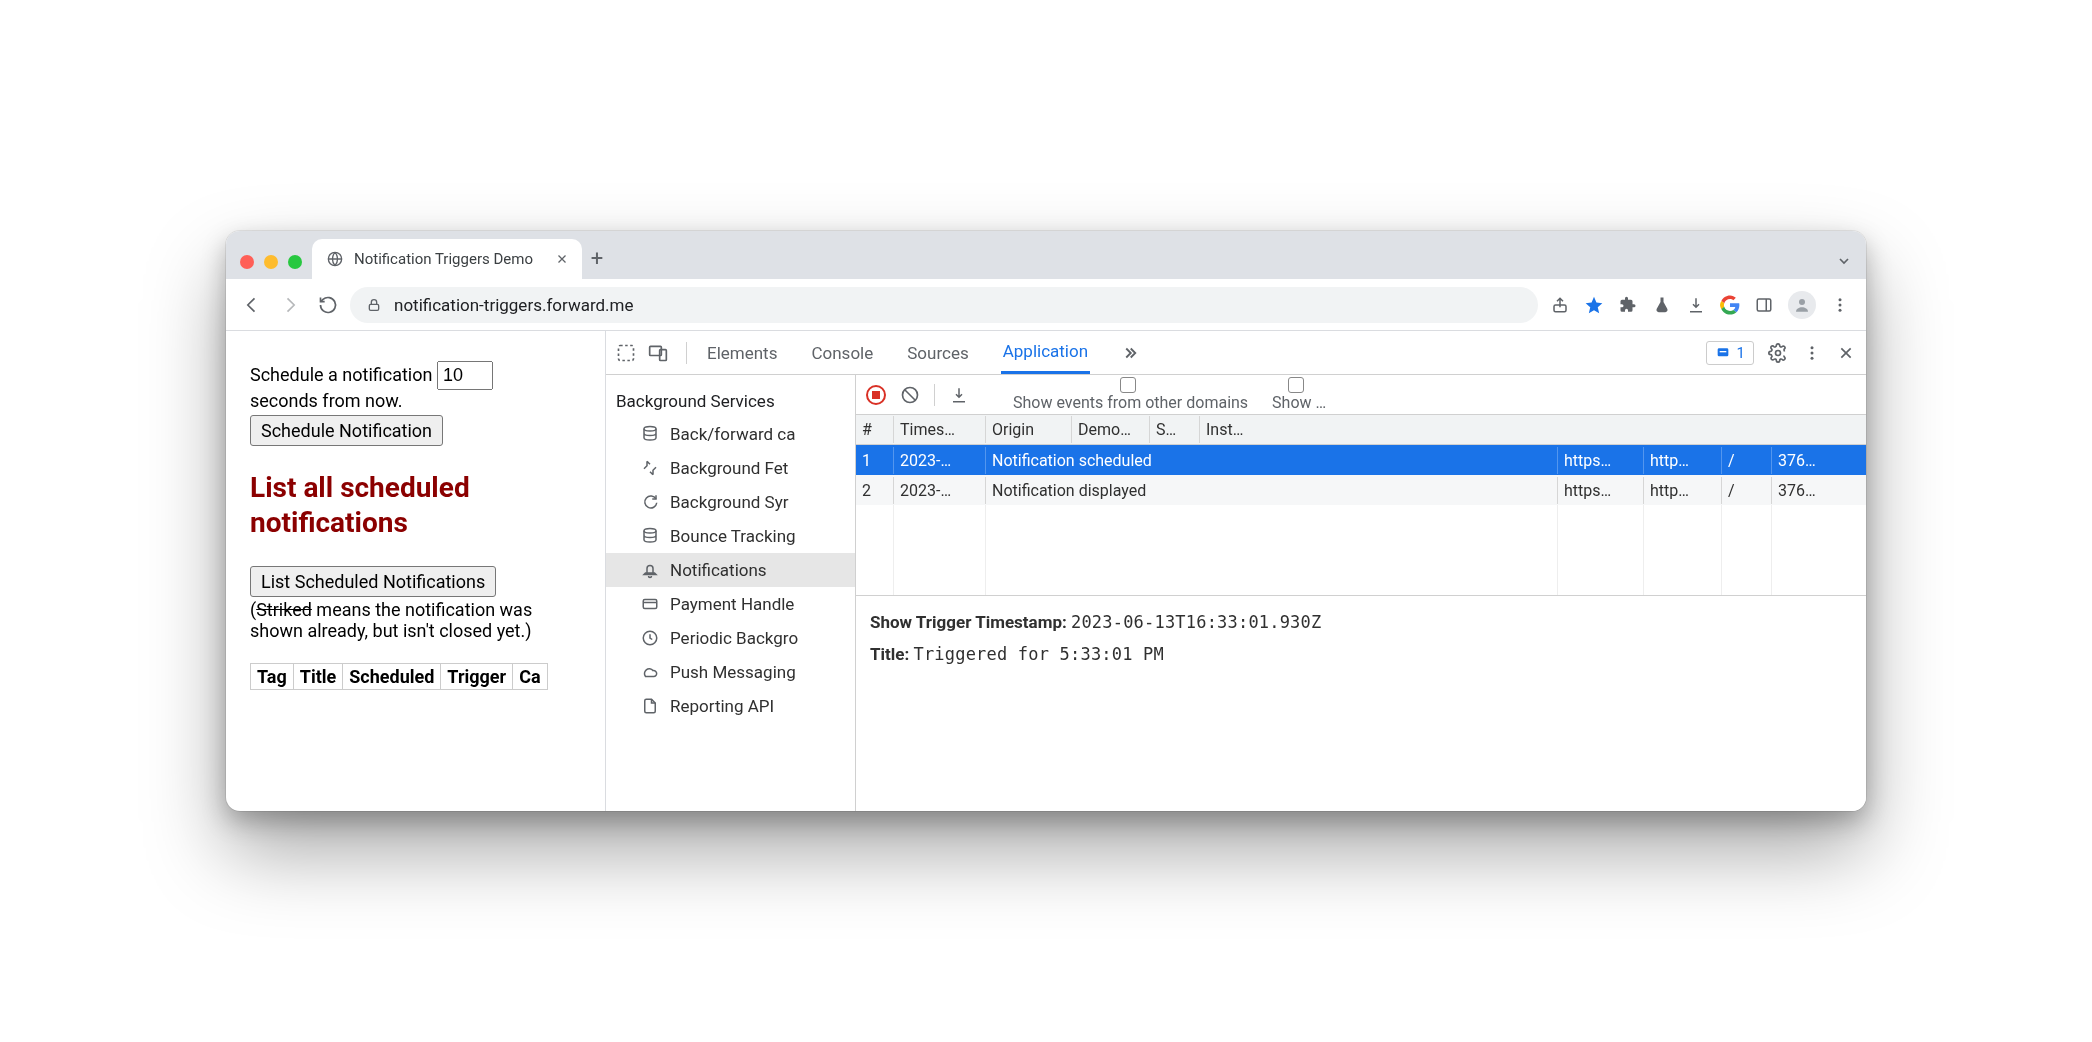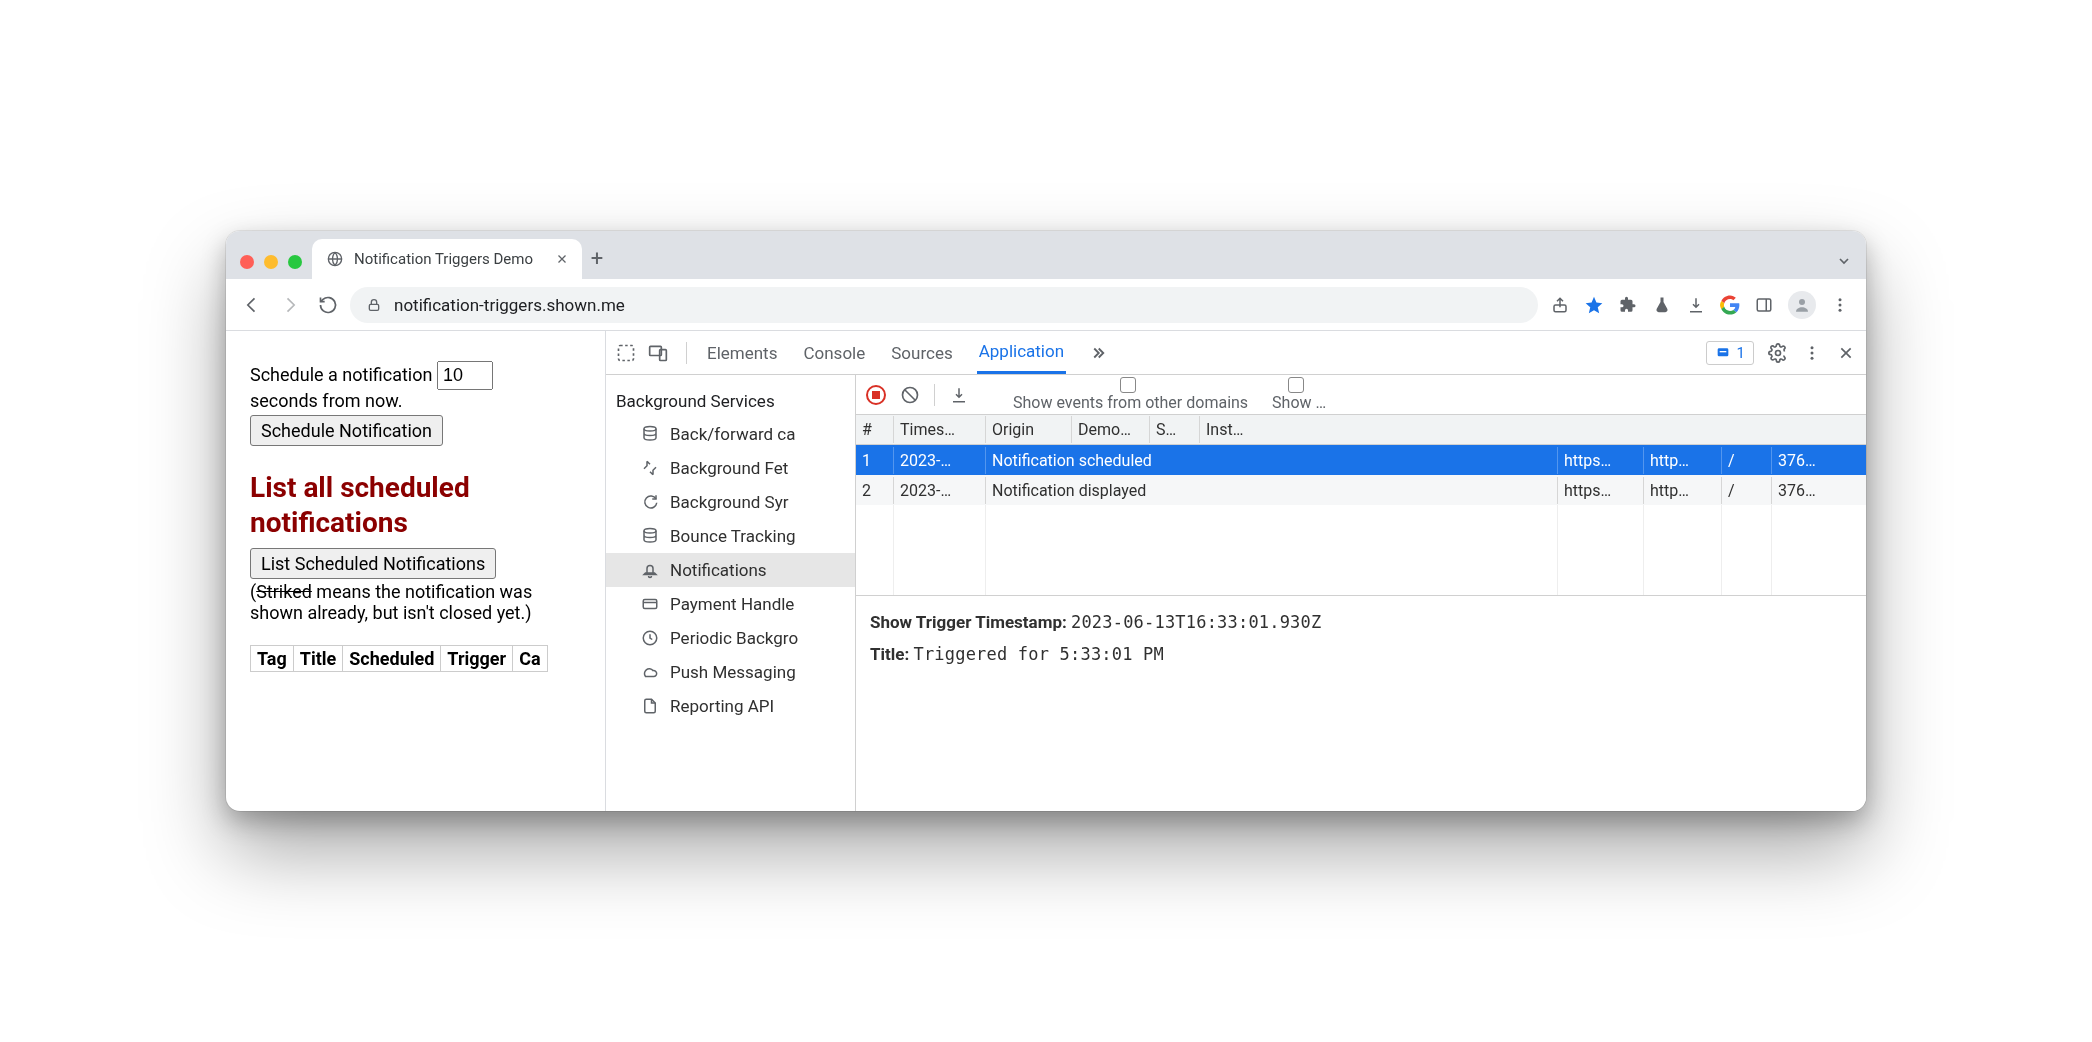--- a/index.html
+++ b/index.html
@@ -86,21 +86,21 @@
   .page table.mini { margin-top:22px; border-collapse:collapse;}
   .page table.mini th { font-weight:700; font-size:18px; text-align:left; padding:2px 6px; border:1px solid #ccc;}
   
   .devtools { flex:1; display:flex; flex-direction:column; background:#fff; font-size:15px; color:#303030;}
   .dt-top {
     height:44px; border-bottom:1px solid #d0d0d0;
     display:flex; align-items:center; gap:14px; padding:0 10px;
   }
   .dt-top .grp { display:flex; gap:12px; align-items:center; color:#5f6368;}
   .dt-top .sep { width:1px; height:22px; background:#d0d0d0; margin:0 4px;}
-  .dt-tabs { display:flex; gap:22px; align-items:center; font-size:17px;}
+  .dt-tabs { display:flex; gap:30px; align-items:center; font-size:17px;}
   .dt-tabs .tabx { color:#5f6368; padding:10px 2px; }
   .dt-tabs .tabx.active { color:#1a73e8; border-bottom:3px solid #1a73e8; }
   .dt-right { margin-left:auto; display:flex; align-items:center; gap:14px; color:#5f6368;}
   .badge { display:flex;align-items:center;gap:6px; border:1px solid #ccc; border-radius:3px; padding:2px 8px; color:#1a73e8;}
   .dt-body { flex:1; display:flex; }
   
   .dt-side { width:250px; border-right:1px solid #d0d0d0; padding:10px 0 0 0; overflow:hidden;}
   .dt-side .hdr { font-size:17px; padding:6px 10px; color:#202124;}
   .dt-side .item { display:flex;align-items:center;gap:10px;padding:7px 8px 7px 34px;font-size:17px;color:#303030;white-space:nowrap;}
   .dt-side .item.active { background:#e6e6e6; }
@@ -188,21 +188,21 @@
             <path d="M3 3v5h5"></path>
           </svg>
         </div>
       <div class="omnibox">
         <span class="icn" style="color:#5f6368">
           <svg width="16" height="16" viewBox="0 0 24 24" fill="none" stroke="currentColor" stroke-width="2">
               <rect x="5" y="11" width="14" height="9" rx="2"></rect>
               <path d="M8 11V8a4 4 0 1 1 8 0v3"></path>
             </svg>
         </span>
-        <span class="url">notification-triggers.shown.me</span>
+        <span class="url">notification-triggers.forward.me</span>
       </div>
       <div class="righticons">
         <span class="icn">
             <svg width="18" height="18" viewBox="0 0 24 24" fill="none" stroke="currentColor" stroke-width="2">
               <path d="M12 3v12M8 7l4-4 4 4"></path>
               <rect x="4" y="12" width="16" height="9" rx="2"></rect>
             </svg>
           </span>
         <span class="icn star">
             <svg width="20" height="20" viewBox="0 0 24 24" fill="currentColor">
@@ -260,21 +260,21 @@
       <div class="page">
         <div class="line1">
           <span>Schedule a notification </span>
           <input class="sec app" value="10" style="">
           <div><span> seconds from now.</span></div>
         </div>
         <button class="app">Schedule Notification</button>
 
         <h2>List all scheduled notifications</h2>
 
-        <button class="app" style="">List Scheduled Notifications</button>
+        <button class="app" style="margin-top:18px">List Scheduled Notifications</button>
         <div class="hint">
           <span>(</span><span class="strike">Striked</span><span> means the notification was shown already, but isn't closed yet.)</span>
         </div>
 
         <table class="mini">
           <tbody>
               <tr>
             <th>Tag</th>
             <th>Title</th>
             <th>Scheduled</th>

